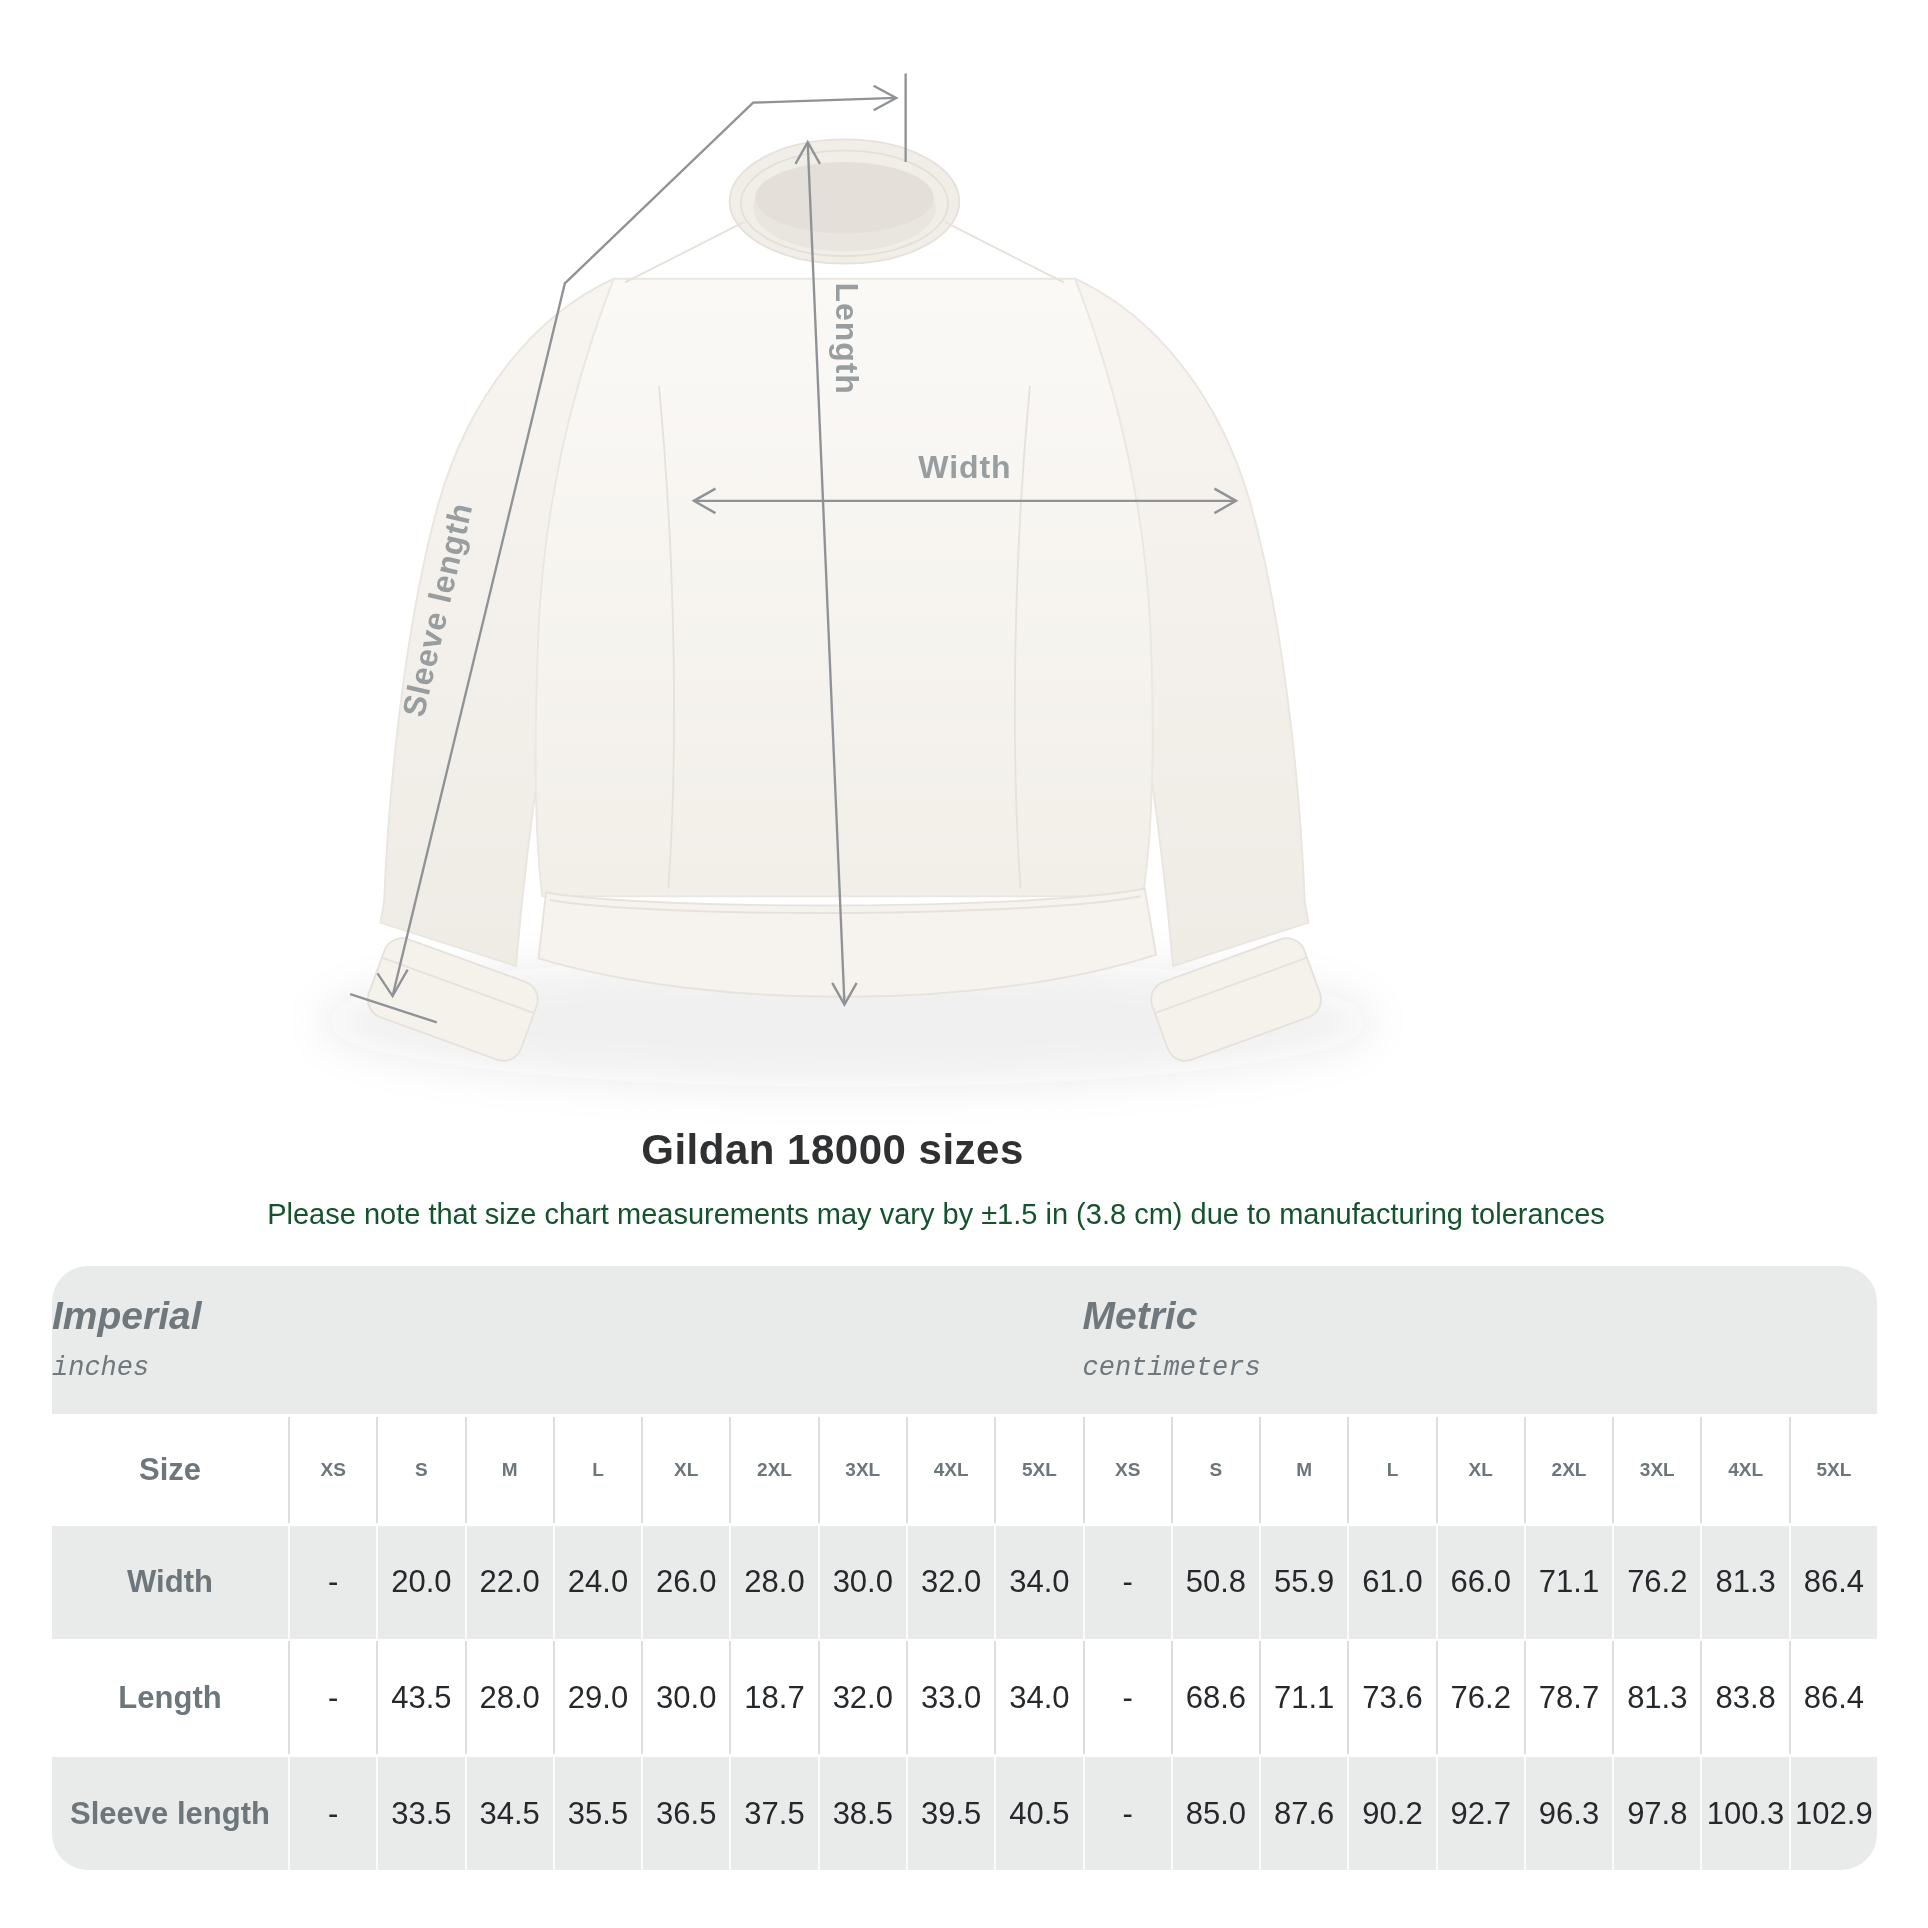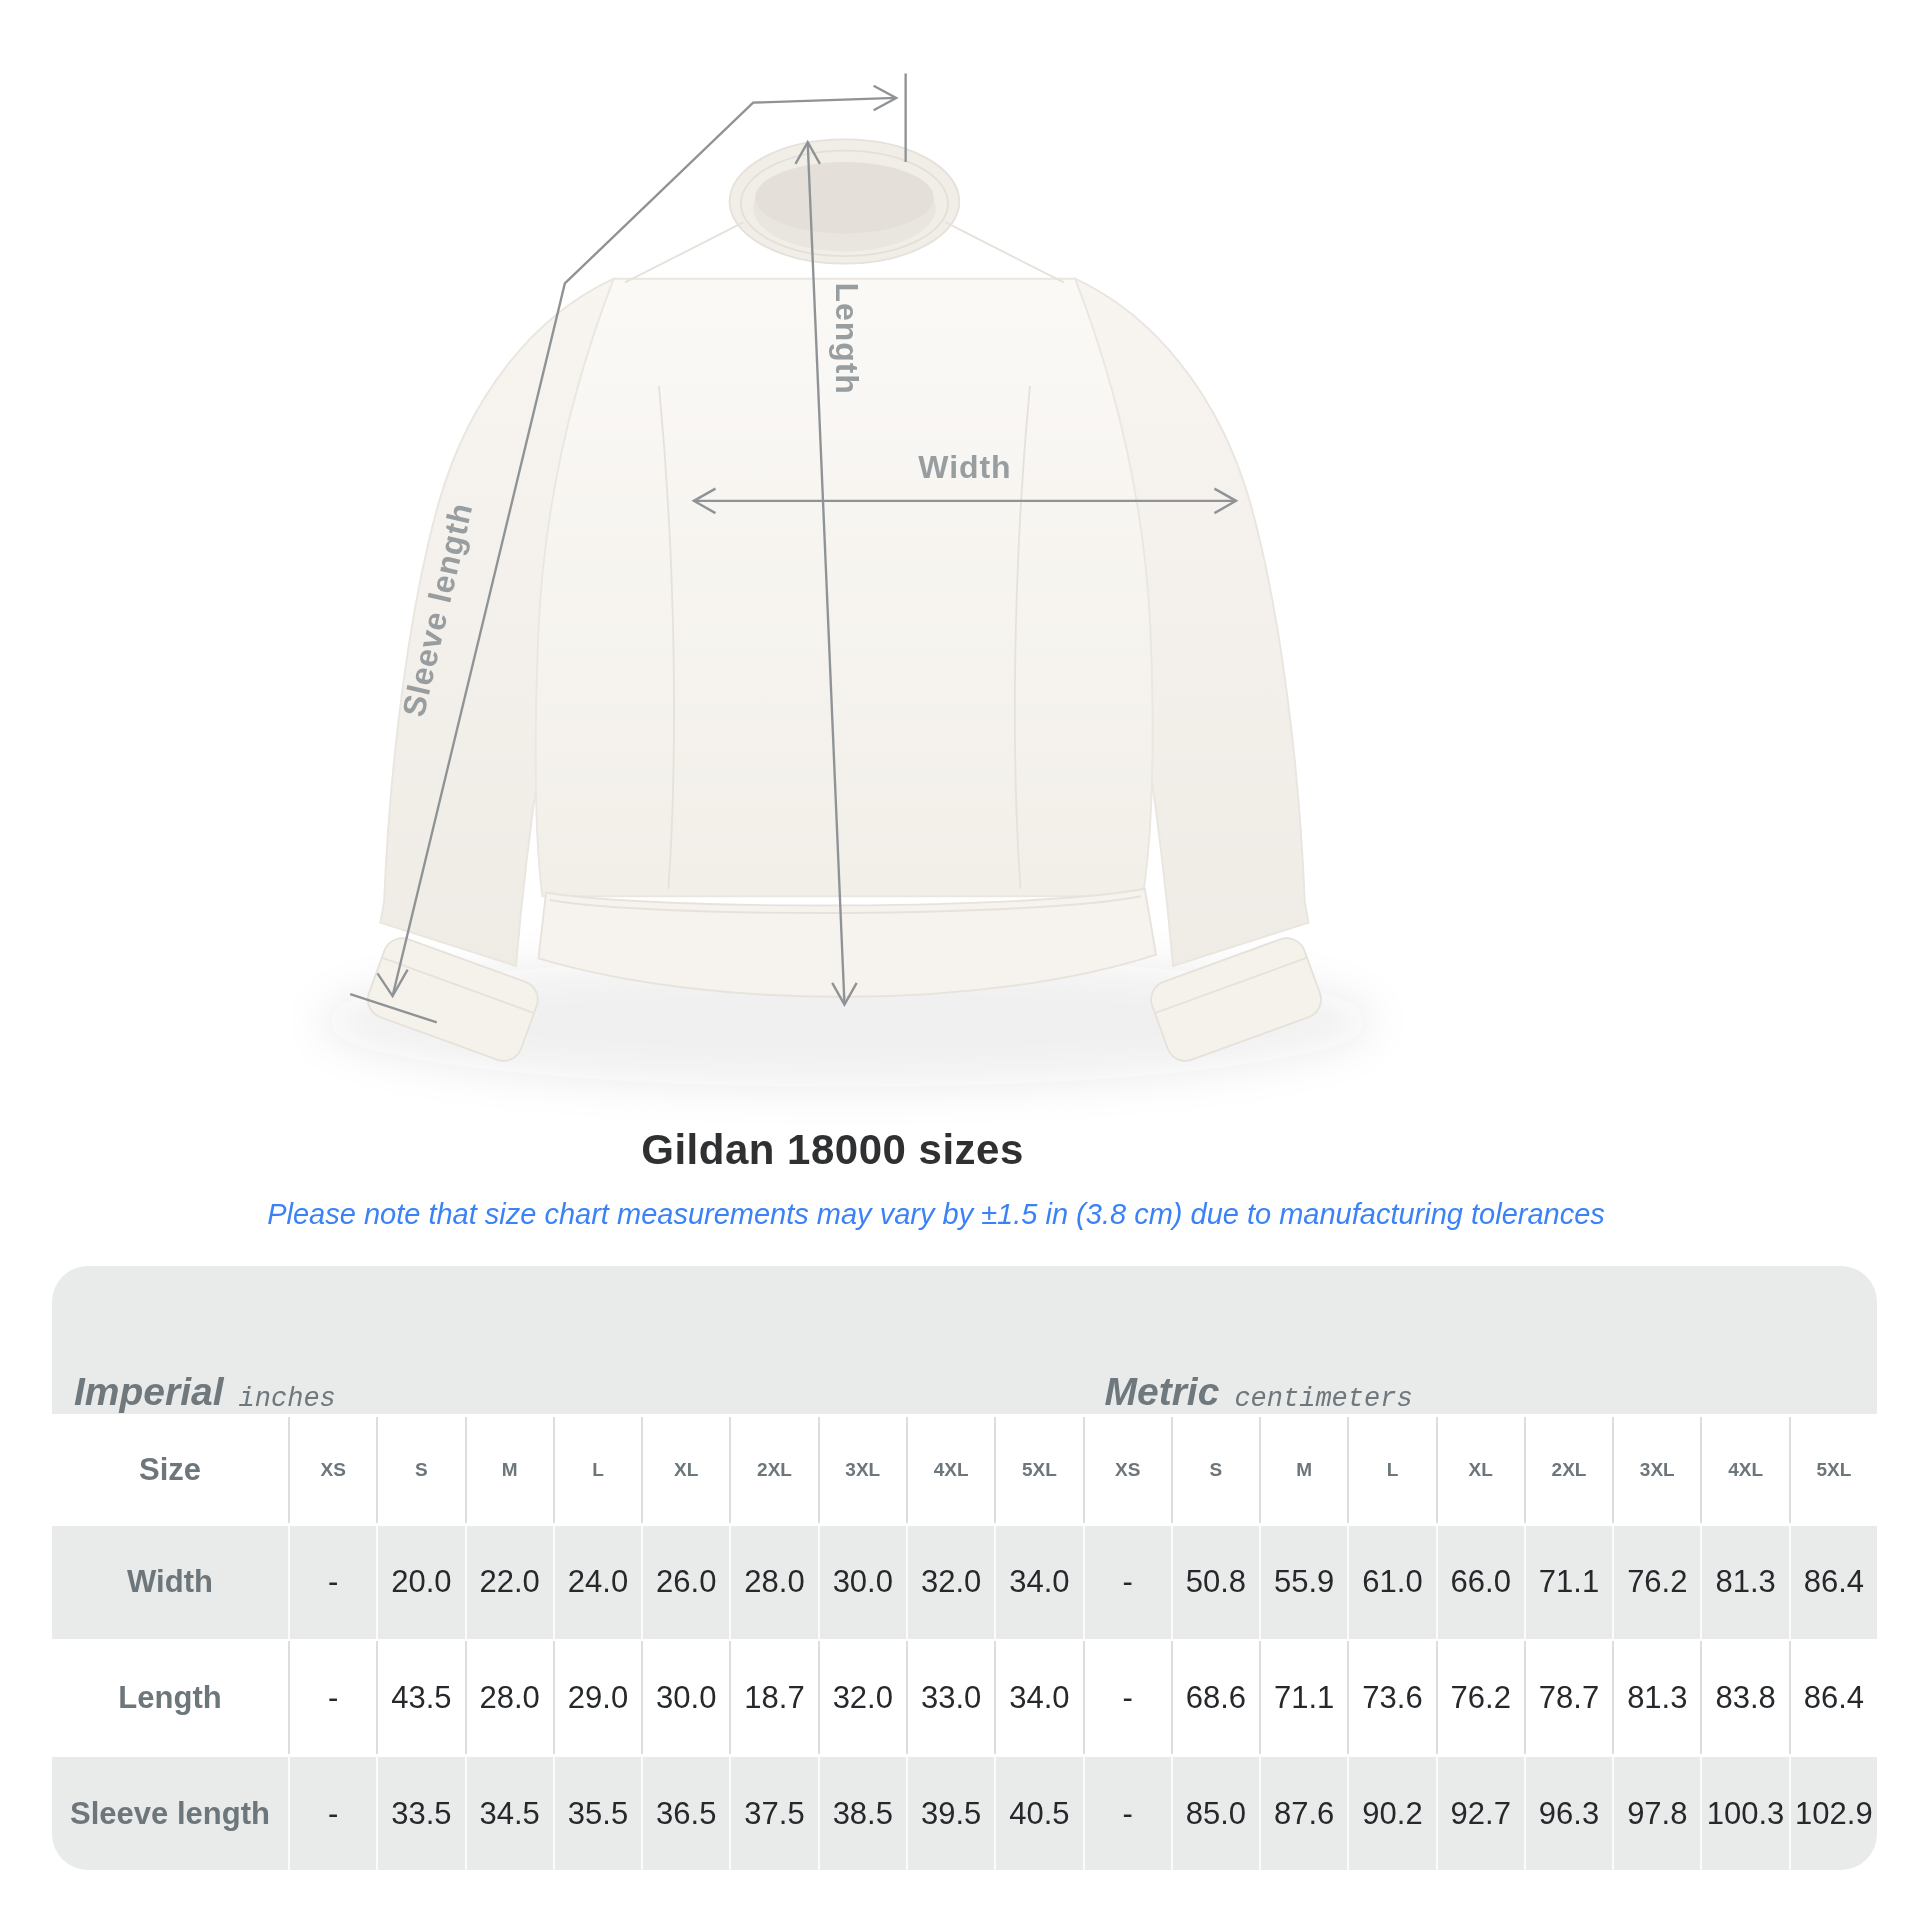--- a/index.html
+++ b/index.html
@@ -3,27 +3,27 @@
 <meta charset="utf-8">
 <style>
   html,body{margin:0;padding:0;background:#fff;}
   .page{position:relative;width:1928px;height:1928px;background:#ffffff;overflow:hidden;
         font-family:"Liberation Sans",sans-serif;}
   svg text{font-family:"Liberation Sans",sans-serif;}
 
   .title{position:absolute;top:1126px;left:0;width:1665px;text-align:center;
          font-size:42px;font-weight:bold;color:#2e3032;letter-spacing:0.5px;}
   .subtitle{position:absolute;top:1198px;left:0;width:1872px;text-align:center;
-         font-size:29px;font-style:italic;color:#3b82f6;}
+         font-size:29px;color:#14532d;}
 
   .sizetable{position:absolute;left:52px;top:1266px;width:1825px;border-radius:36px;overflow:hidden;}
   .band{height:148px;background:#e9eaea;display:grid;grid-template-columns:236px repeat(18,1fr);
         margin-bottom:2.8px;}
-  .ugroup{display:flex;align-items:flex-end;justify-content:flex-start;
-        padding-top:28px;gap:15px;padding-left:22px;}
+  .ugroup{display:flex;flex-direction:column;align-items:flex-start;justify-content:flex-start;
+        padding-top:28px;gap:15px;}
   .ugroup.imperial{grid-column:1/11;} .ugroup.metric{grid-column:11/20;}
   .uname{font-size:39px;font-weight:bold;font-style:italic;color:#6f787c;}
   .uunit{font-size:27px;font-style:italic;color:#6f787c;font-family:Liberation Mono, monospace;}
 
   .tbody{display:flex;flex-direction:column;gap:2.8px;}
   .trow{display:grid;grid-template-columns:236px repeat(18,1fr);}
   .trow.head{height:106px;background:#ffffff;}
   .trow.data{height:113px;}
   .trow.gray{background:#e9eaea;}
   .trow.white{background:#ffffff;}

